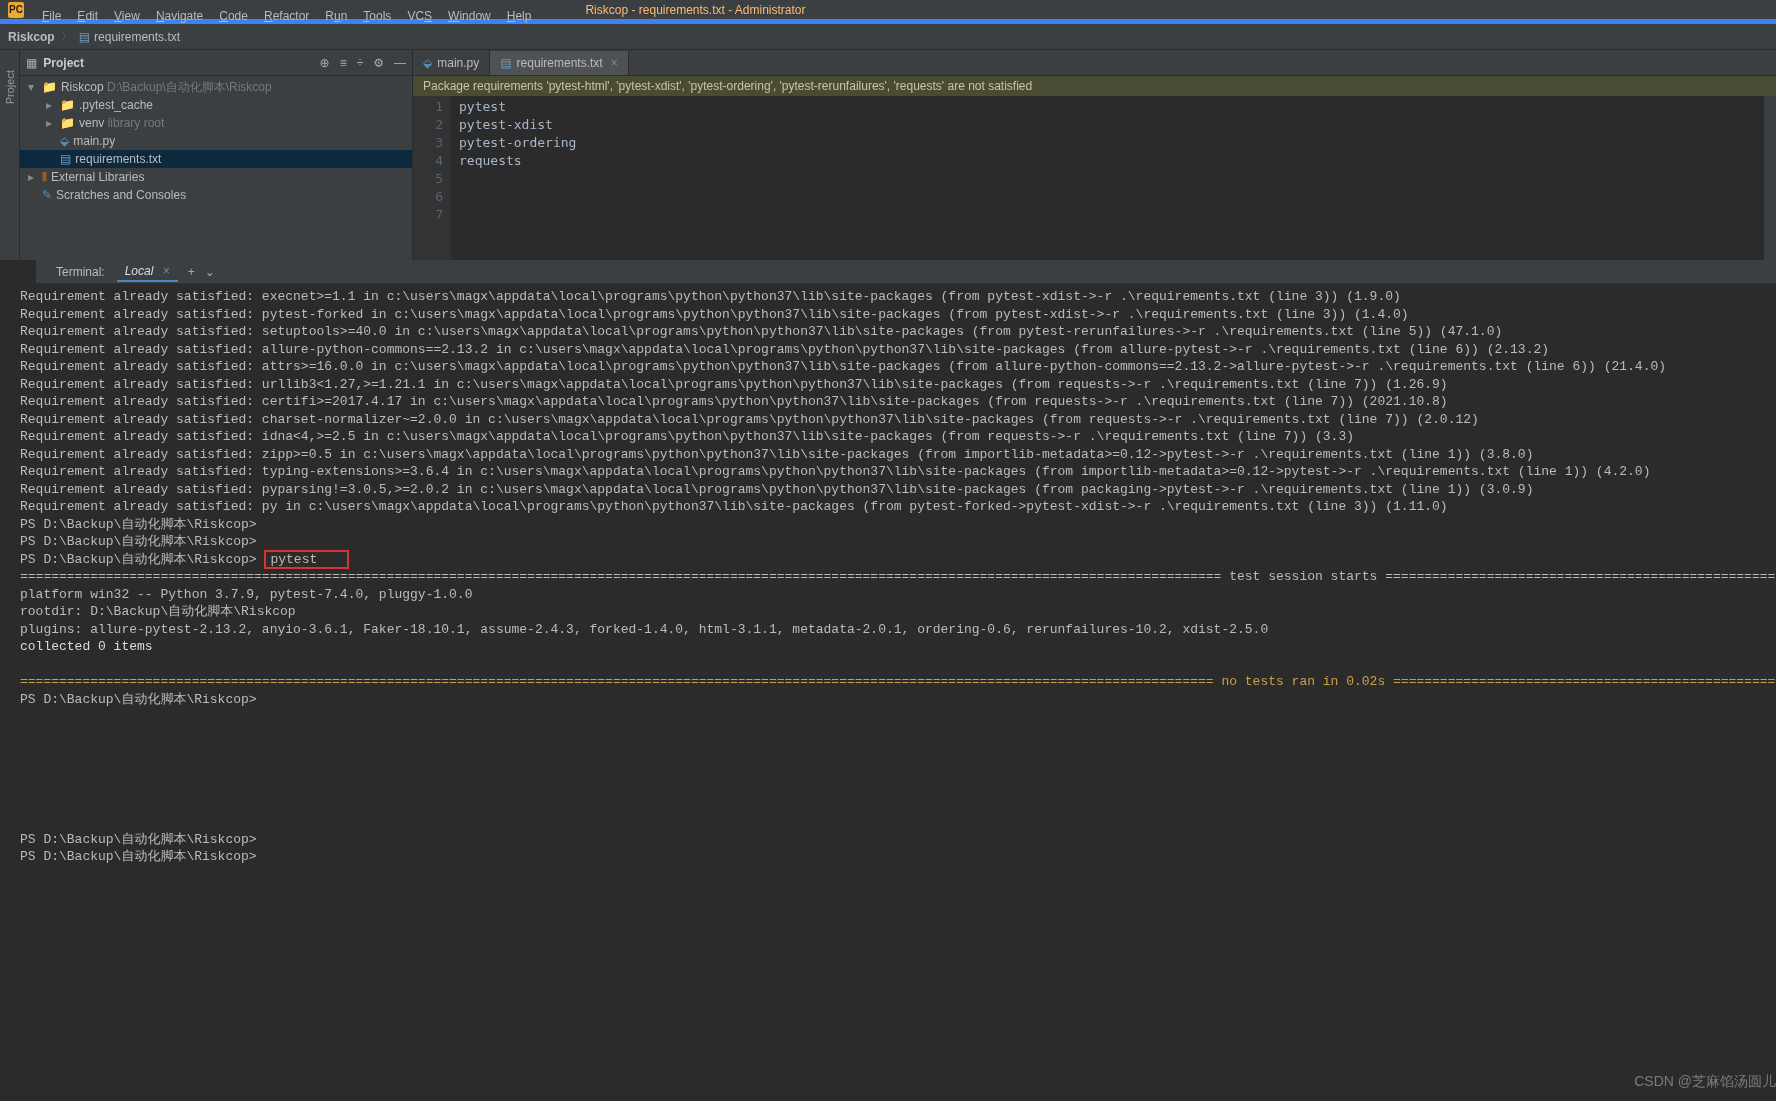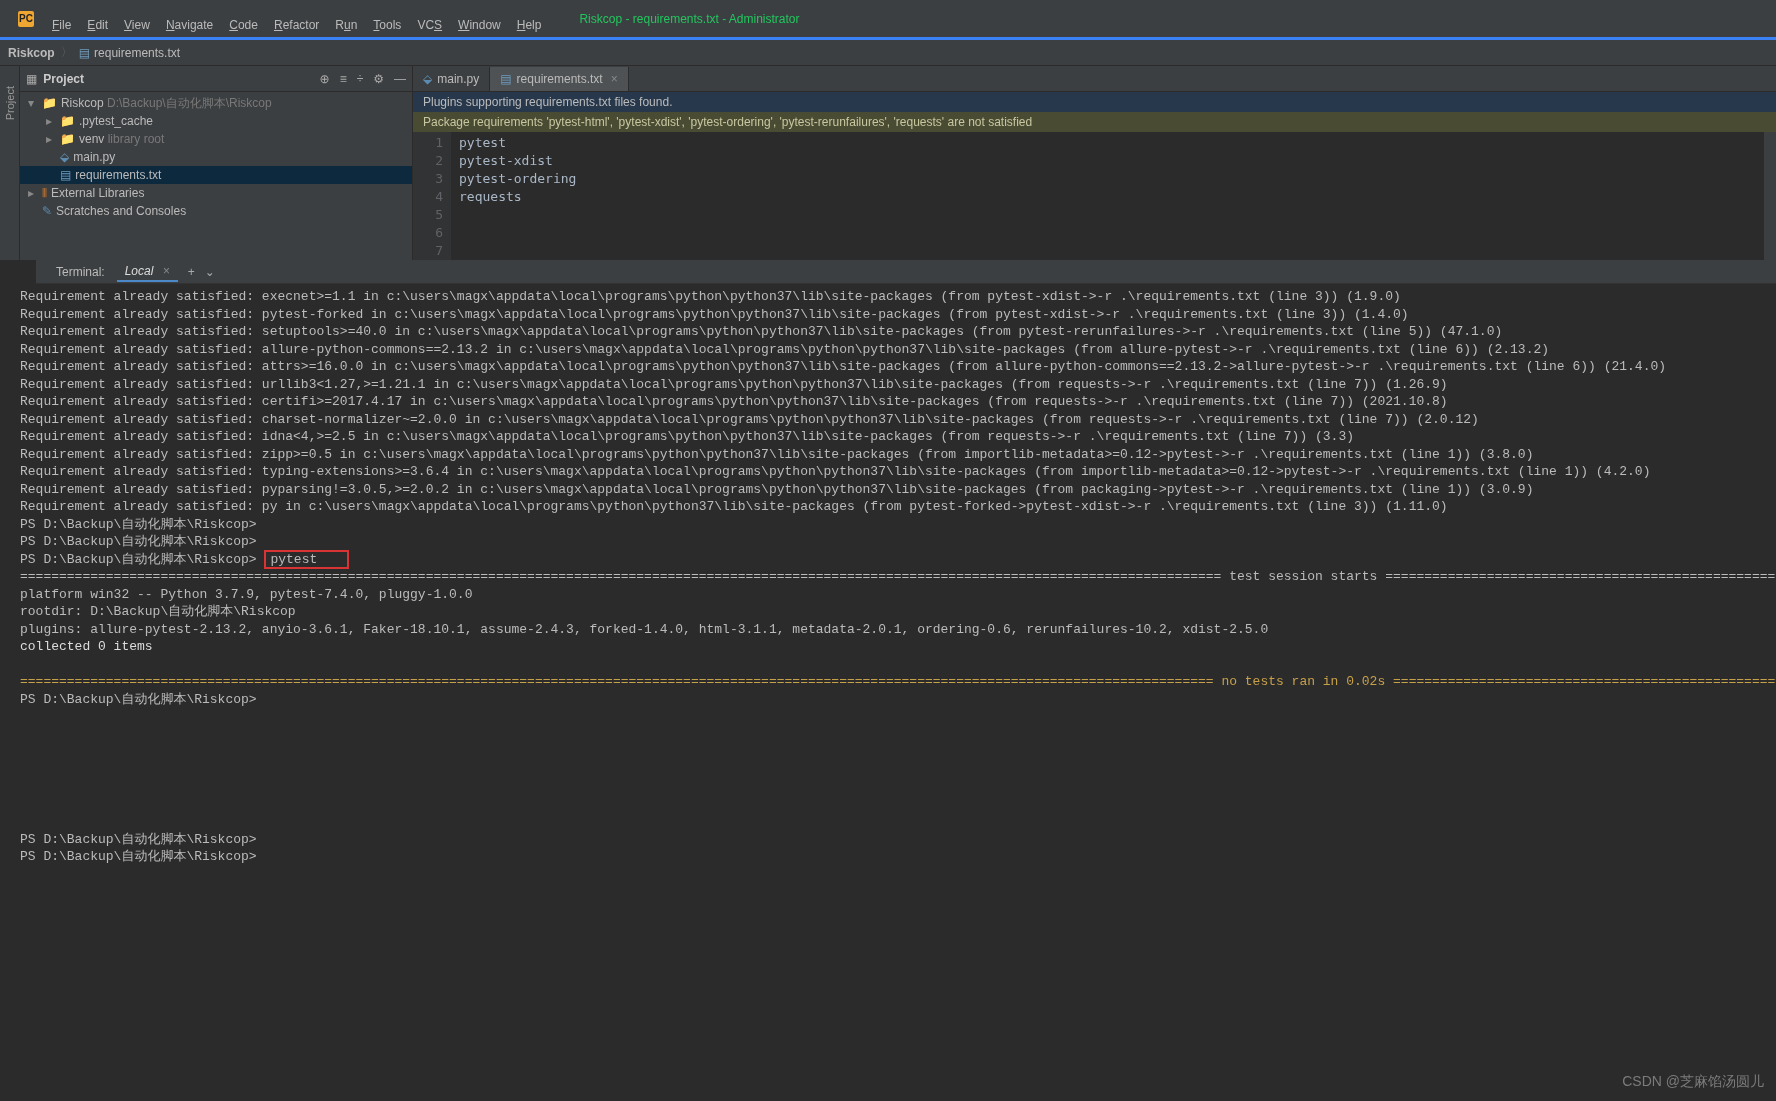--- a/index.html
+++ b/index.html
@@ -7,38 +7,38 @@
   font-family: "Segoe UI", Arial, sans-serif;
   font-size: 12px;
   background: #2b2b2b;
   color: #bbb;
   width: 1776px;
   height: 1101px;
   overflow: hidden;
   position: relative;
 }
 .menubar {
-  height: 40px;
+  height: 24px;
   background: #3c3f41;
-  border-bottom: 3px solid #3b82f6;
+  border-bottom: 5px solid #3b82f6;
   display: flex;
   align-items: center;
-  padding-left: 18px;
+  padding-left: 8px;
 }
 .app-icon {
   width: 16px; height: 16px;
   background: #f0a732;
   border-radius: 2px;
   margin-right: 10px;
   display: flex; align-items: center; justify-content: center;
   color: #222; font-weight: bold; font-size: 10px;
 }
 .menubar .menu-item { padding: 0 8px; color: #bbb; cursor: pointer; margin-top: 13px; }
 .menubar .menu-item u { text-decoration: underline; }
-.menubar .title { margin-left: 30px; color: #22c55e; }
+.menubar .title { margin-left: 46px; color: #fdba74; }
 .breadcrumb {
   height: 26px;
   background: #3c3f41;
   display: flex; align-items: center;
   padding-left: 8px;
   border-bottom: 1px solid #2b2b2b;
   color: #bbb;
 }
 .breadcrumb .sep { margin: 0 6px; color: #666; }
 .breadcrumb .fileicon { color: #6e9cbe; margin-right: 4px; }
@@ -145,21 +145,21 @@
   font-size: 13px; line-height: 17.5px;
   padding: 4px 20px; color: #bbb;
   white-space: pre; overflow: hidden;
 }
 .terminal .ylw { color: #c7a04a; }
 .terminal .cmdbox {
   border: 2px solid #d83434; padding: 0 30px 0 4px;
   color: #bbb;
 }
 .watermark {
-  position: absolute; right: 12px; bottom: 10px;
+  position: absolute; right: 0; bottom: 10px;
   color: #7b7b7b; font-size: 14px;
 }
 .side-scroll {
   width: 12px; background: #3c3f41;
 }
 </style>
 </head>
 <body>
 
 <div class="menubar">
@@ -242,21 +242,20 @@
       <div class="tab">
         <span class="ticon" style="color:#5b8bb0">⬙</span>
         <span>main.py</span>
       </div>
       <div class="tab active">
         <span class="ticon" style="color:#6e9cbe">▤</span>
         <span>requirements.txt</span>
         <span class="close">×</span>
       </div>
     </div>
-    <div class="banner1">Plugins supporting requirements.txt files found.</div>
     <div class="banner2">Package requirements 'pytest-html', 'pytest-xdist', 'pytest-ordering', 'pytest-rerunfailures', 'requests' are not satisfied</div>
     <div class="editor-body">
       <div class="gutter" id="gutter">
           <div>1</div>
           <div>2</div>
           <div>3</div>
           <div>4</div>
           <div>5</div>
           <div>6</div>
           <div>7</div>

